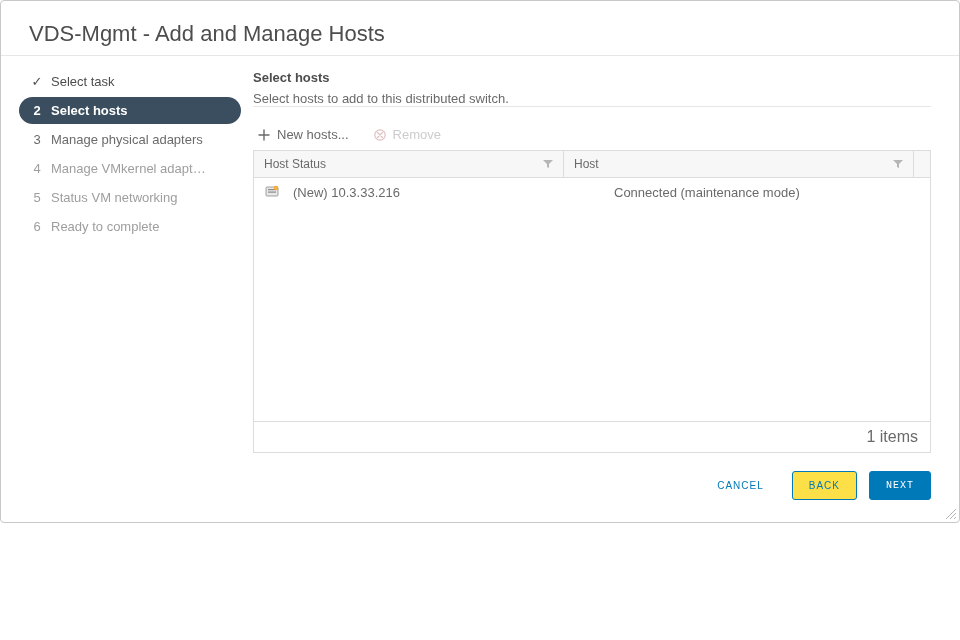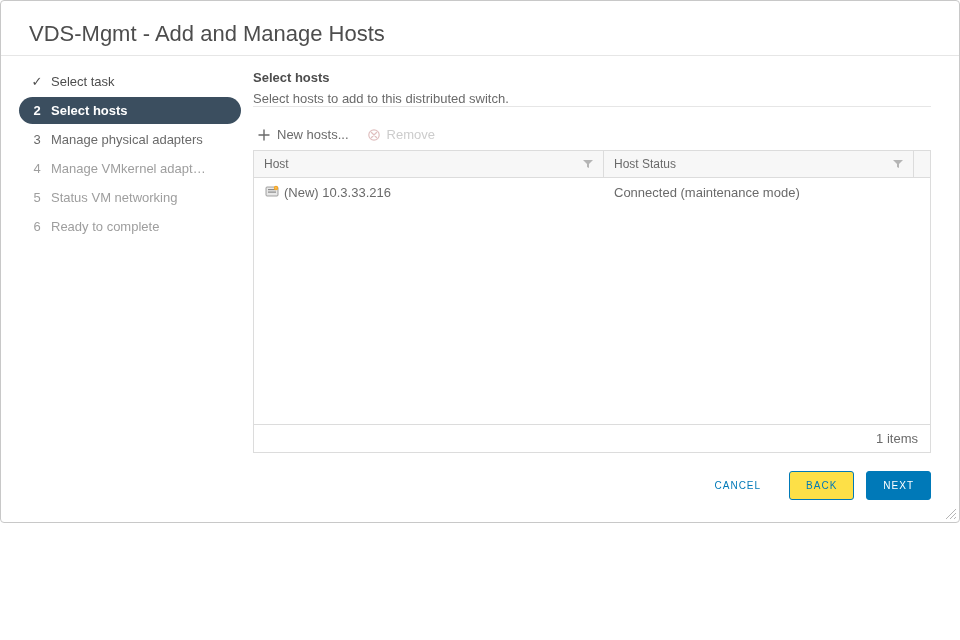--- a/index.html
+++ b/index.html
@@ -78,21 +78,21 @@
   .content-heading{
     font-size:13px;font-weight:600;color:#4d4d4d;
     margin:2px 0 6px 0;
   }
   .content-sub{
     font-size:13px;color:var(--text-mid);
     margin:0 0 8px 0;
     border-bottom:1px solid var(--border-light);
   }
   .toolbar{
-    display:flex;align-items:flex-start;gap:18px;
+    display:flex;align-items:flex-start;gap:24px;
     padding:12px 4px 8px 4px;
     font-size:13px;
   }
   .toolbar-btn{display:flex;align-items:center;gap:6px;color:var(--text-mid);}
   .toolbar-btn.disabled{color:#cccccc;}
   .toolbar-btn .ticon{display:inline-flex;}
   .grid{
     border:1px solid var(--border);
     flex:1;
     display:flex;flex-direction:column;
@@ -116,49 +116,49 @@
   .gh-cell.scroll-spacer{flex:0 0 16px;border-right:none;padding:0;}
   .filter-icon{color:#b5b5b5;font-size:11px;}
   .grid-body{
     flex:1;overflow:auto;
   }
   .grid-row{
     display:flex;
     font-size:13px;color:var(--text-mid);
     border-bottom:1px solid transparent;
   }
-  .gr-cell{padding:6px 10px;display:flex;align-items:center;gap:4px;}
+  .gr-cell{padding:6px 10px;display:flex;align-items:center;gap:13px;}
   .gr-cell.col1{flex:0 0 350px;}
   .gr-cell.col2{flex:1;}
   .host-icon{width:16px;height:16px;display:inline-flex;align-items:center;justify-content:center;}
   .grid-footer{
     border-top:1px solid var(--border);
     text-align:right;
     padding:6px 12px;
-    font-size:13px;color:var(--text-mid);
+    font-size:16px;color:var(--text-mid);
     background:#fff;
   }
   
   .dialog-footer{
     display:flex;justify-content:flex-end;align-items:center;
     gap:12px;
     padding:18px 28px 22px 28px;
   }
   .btn{
     font-size:10px;letter-spacing:1px;
     padding:8px 16px;
     border-radius:3px;
     text-transform:uppercase;
     border:1px solid transparent;
     background:transparent;
     font-family:inherit;
   }
   .btn-link{color:var(--blue);border:none;background:none;}
   .btn-outline{color:var(--blue);border:1px solid var(--blue);background:#fde047;}
-  .btn-primary{color:#fff;background:var(--blue);border:1px solid var(--blue);}
+  .btn-primary{color:#fff;background:var(--blue);border:1px solid var(--blue);font-family:Liberation Mono, monospace;}
   
   .resize-grip{
     position:absolute;right:3px;bottom:3px;
     width:12px;height:12px;
     color:#b5b5b5;font-size:12px;line-height:12px;
     pointer-events:none;
   }
   svg{display:block;}
 </style>
 </head>
@@ -218,30 +218,30 @@
                 <circle cx="7" cy="7" r="5.2" fill="none" stroke="#e0c0c0" stroke-width="1.2"></circle>
                 <path d="M4.5 4.5l5 5M9.5 4.5l-5 5" stroke="#e0c0c0" stroke-width="1.2" stroke-linecap="round"></path>
               </svg>
           </span>
           <span>Remove</span>
         </div>
       </div>
 
       <div class="grid">
         <div class="grid-header">
-          <div class="gh-cell col1">
-            <span>Host</span>
+          <div class="gh-cell col2">
+            <span>Host Status</span>
             <span class="filter-icon">
               <svg width="10" height="10" viewBox="0 0 10 10">
                   <path d="M0 1h10L6 5v4L4 8V5z" fill="#b5b5b5"></path>
                 </svg>
             </span>
           </div>
-          <div class="gh-cell col2">
-            <span>Host Status</span>
+          <div class="gh-cell col1">
+            <span>Host</span>
             <span class="filter-icon">
               <svg width="10" height="10" viewBox="0 0 10 10">
                   <path d="M0 1h10L6 5v4L4 8V5z" fill="#b5b5b5"></path>
                 </svg>
             </span>
           </div>
           <div class="gh-cell scroll-spacer"></div>
         </div>
         <div class="grid-body">
           <div id="grid-rows">

